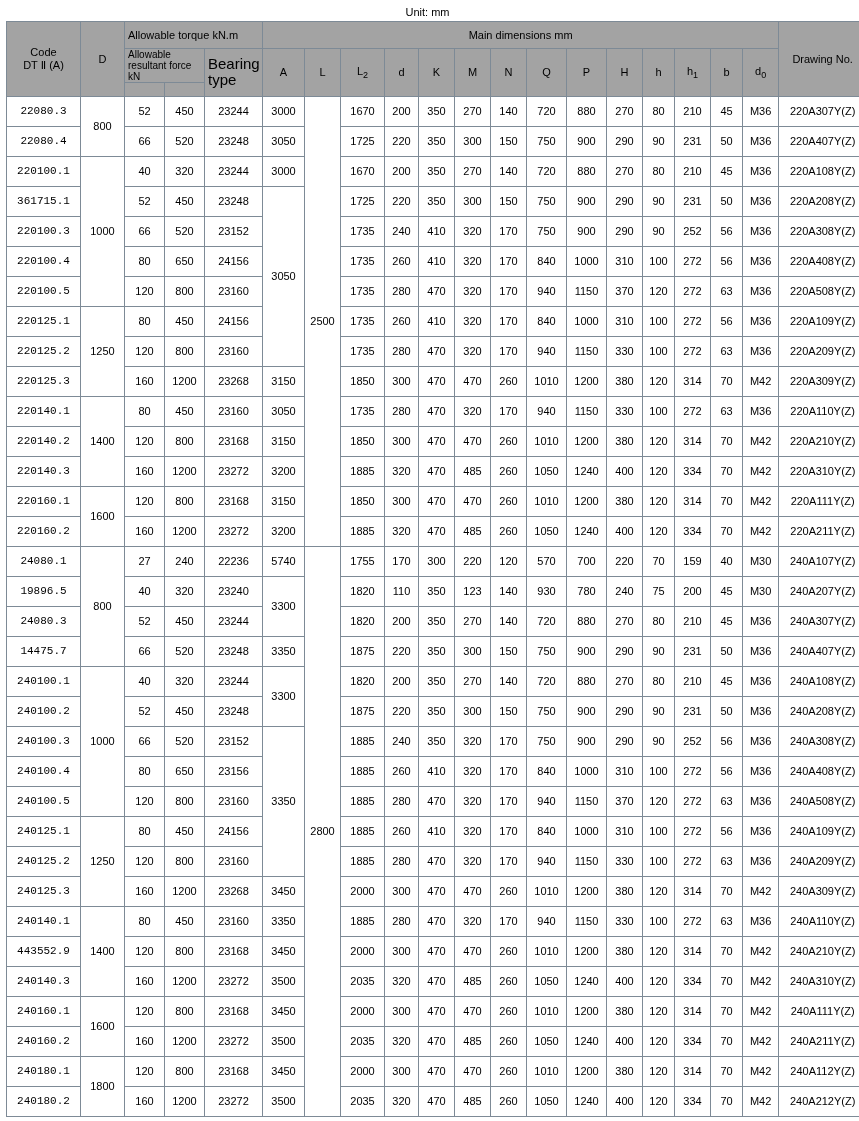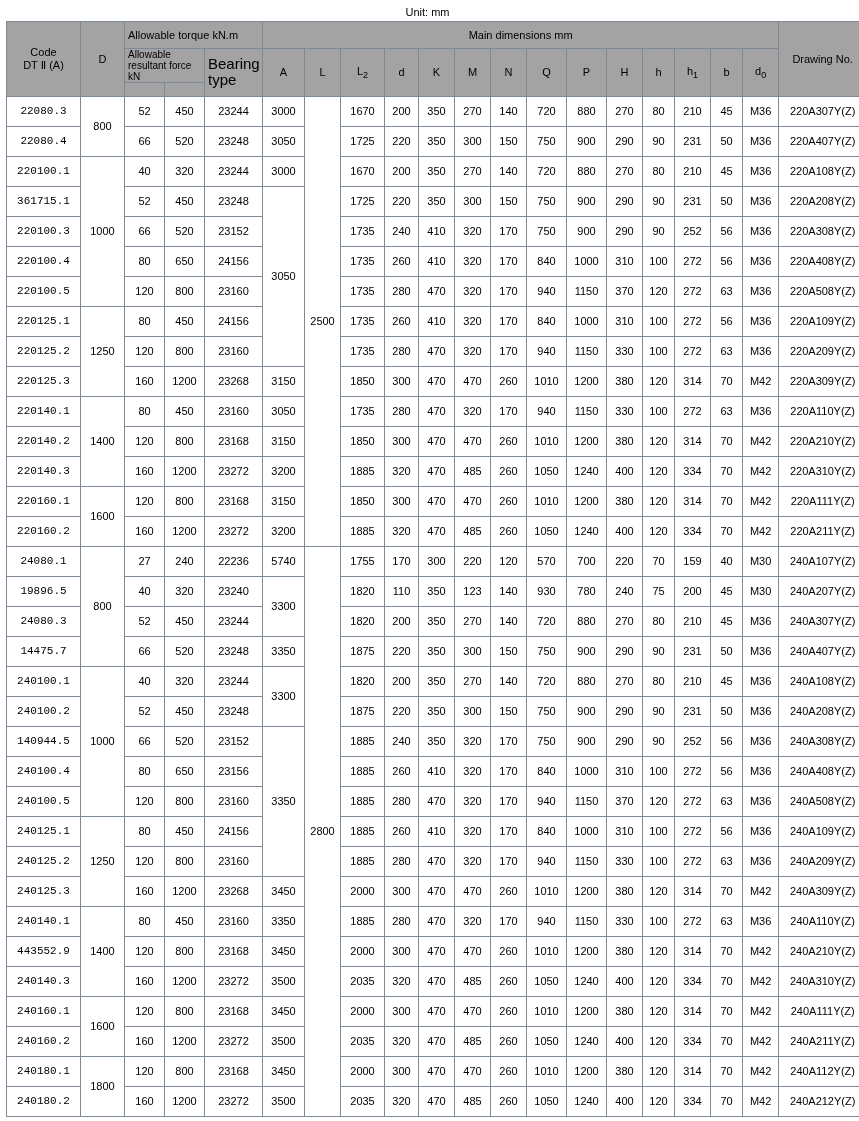--- a/index.html
+++ b/index.html
@@ -573,21 +573,21 @@
           <td>750</td>
           <td>900</td>
           <td>290</td>
           <td>90</td>
           <td>231</td>
           <td>50</td>
           <td>M36</td>
           <td>240A208Y(Z)</td>
         </tr>
         <tr>
-          <td class="code-cell">140944.5</td>
+          <td class="code-cell">240100.3</td>
           <td>66</td>
           <td>520</td>
           <td>23152</td>
           <td rowspan="5">3350</td>
           <td>1885</td>
           <td>240</td>
           <td>350</td>
           <td>320</td>
           <td>170</td>
           <td>750</td>

